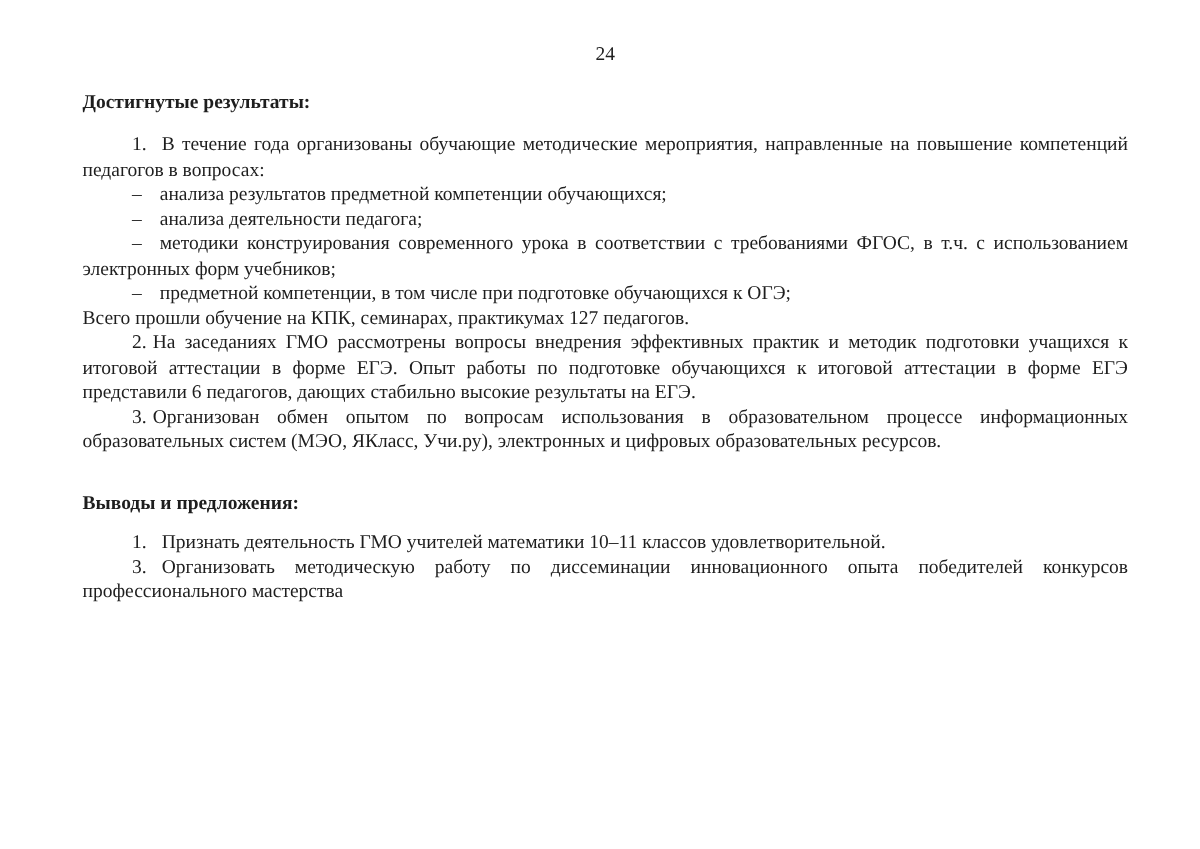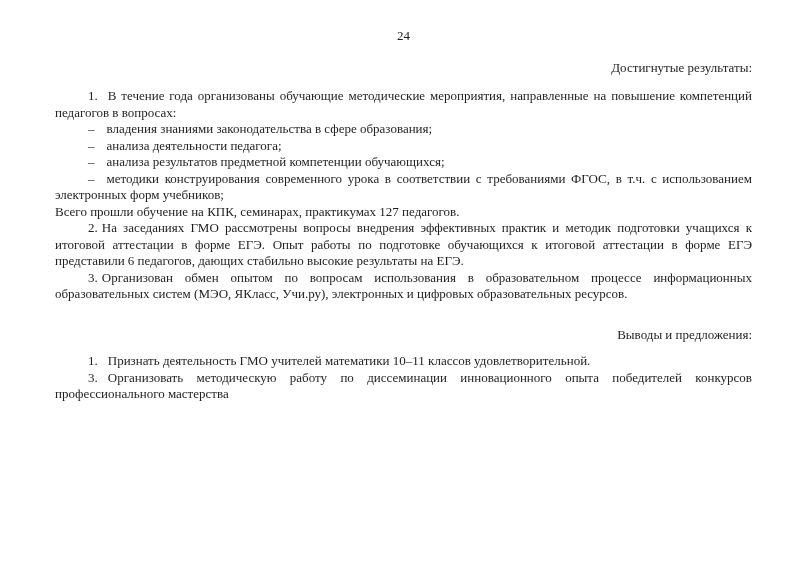--- a/index.html
+++ b/index.html
@@ -10,48 +10,48 @@
     height: 566px;
     background: #ffffff;
     padding: 28px 48px 10px 55px;
     font-family: "Liberation Serif", "DejaVu Serif", serif;
     font-size: 13px;
     line-height: 16.5px;
     color: #1e1e1e;
     overflow: hidden;
   }
   .pagenum { text-align: center; margin: 0 0 15px 0; }
-  .heading { text-align: right; font-weight: 400; margin: 0 0 12px 0; }
+  .heading { text-align: left; font-weight: 700; margin: 0 0 12px 0; }
   .heading.h2 { margin-top: 24px; margin-bottom: 10px; }
   p.para { margin: 0; text-align: justify; }
   .ind  { display: inline-block; width: 33px; }
   .gap  { display: inline-block; }
   .g10  { width: 10px; }
   .g12  { width: 12px; }
   .g4   { width: 4px; }
 </style>
 </head>
 <body>
 
 <div class="page">
 
   <div class="pagenum">24</div>
 
   <div class="heading">Достигнутые результаты:</div>
 
   <p class="para"><span class="ind"></span><span>1.</span><span class="gap g10"></span><span>В течение года организованы обучающие методические мероприятия, направленные на повышение компетенций педагогов в вопросах:</span></p>
 
-  <p class="para"><span class="ind"></span><span>–</span><span class="gap g12"></span><span>владения знаниями законодательства в сфере образования;</span></p>
+
+  <p class="para"><span class="ind"></span><span>–</span><span class="gap g12"></span><span>анализа результатов предметной компетенции обучающихся;</span></p>
 
   <p class="para"><span class="ind"></span><span>–</span><span class="gap g12"></span><span>анализа деятельности педагога;</span></p>
 
-  <p class="para"><span class="ind"></span><span>–</span><span class="gap g12"></span><span>анализа результатов предметной компетенции обучающихся;</span></p>
-
   <p class="para"><span class="ind"></span><span>–</span><span class="gap g12"></span><span>методики конструирования современного урока в соответствии с требованиями ФГОС, в т.ч. с использованием электронных форм учебников;</span></p>
 
+  <p class="para"><span class="ind"></span><span>–</span><span class="gap g12"></span><span>предметной компетенции, в том числе при подготовке обучающихся к ОГЭ;</span></p>
 
 
   <p class="para"><span>Всего прошли обучение на КПК, семинарах, практикумах 127 педагогов.</span></p>
 
   <p class="para"><span class="ind"></span><span>2.</span><span class="gap g4"></span><span>На заседаниях ГМО рассмотрены вопросы внедрения эффективных практик и методик подготовки учащихся к итоговой аттестации в форме ЕГЭ. Опыт работы по подготовке обучающихся к итоговой аттестации в форме ЕГЭ представили 6 педагогов, дающих стабильно высокие результаты на ЕГЭ.</span></p>
 
   <p class="para"><span class="ind"></span><span>3.</span><span class="gap g4"></span><span>Организован обмен опытом по вопросам использования в образовательном процессе информационных образовательных систем (МЭО, ЯКласс, Учи.ру), электронных и цифровых образовательных ресурсов.</span></p>
 
 
   <div class="heading h2">Выводы и предложения:</div>

